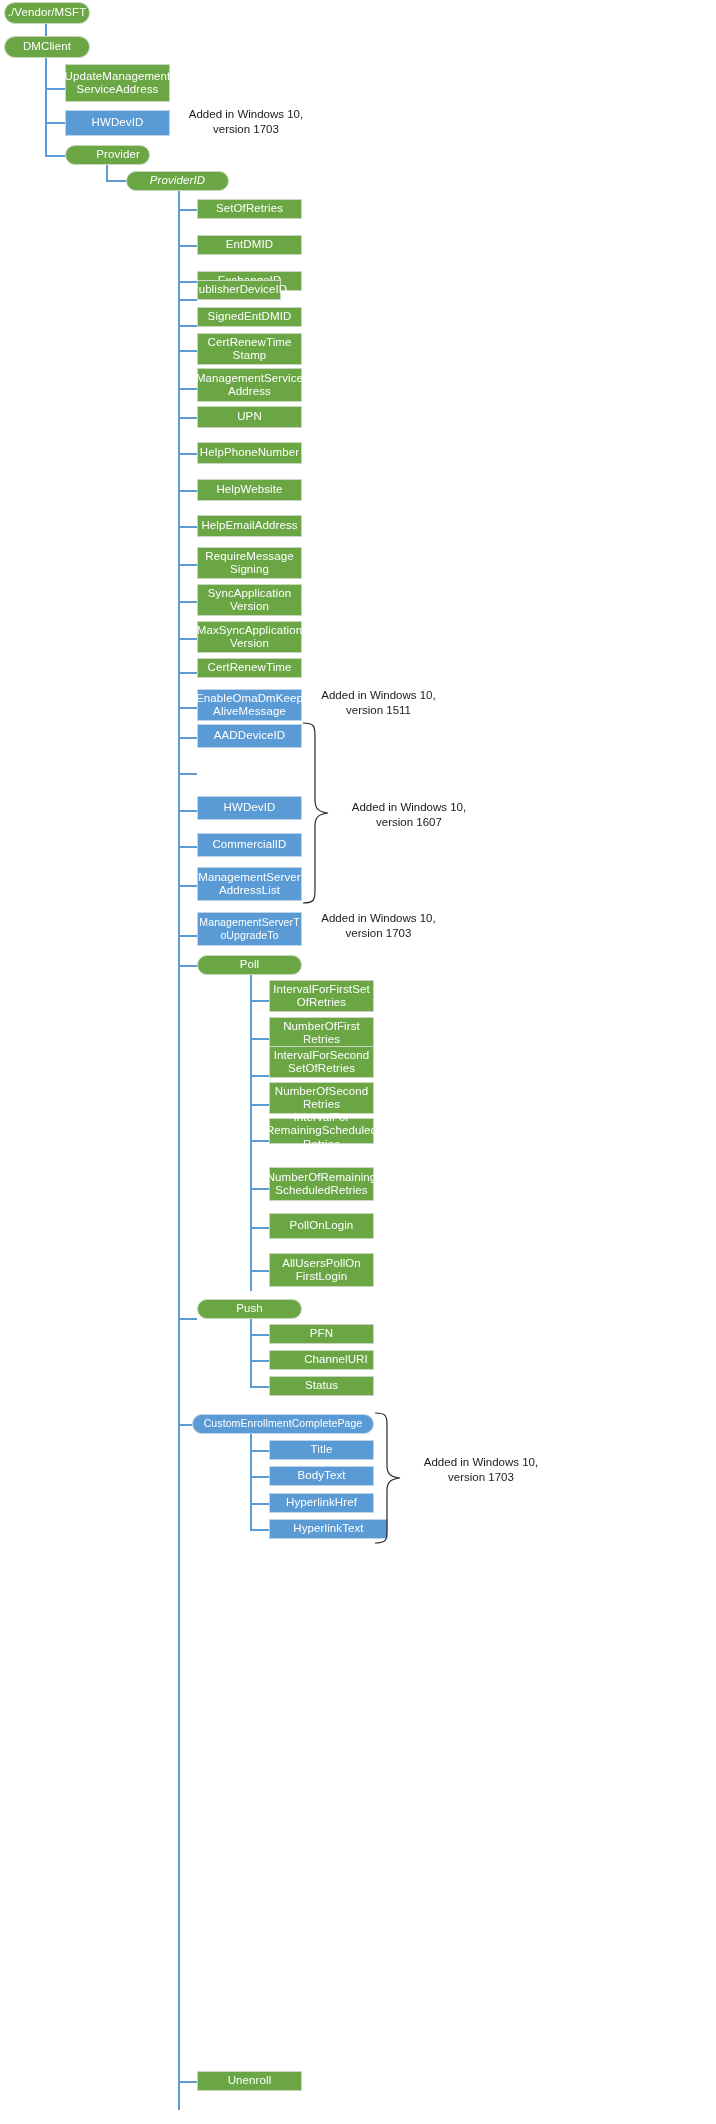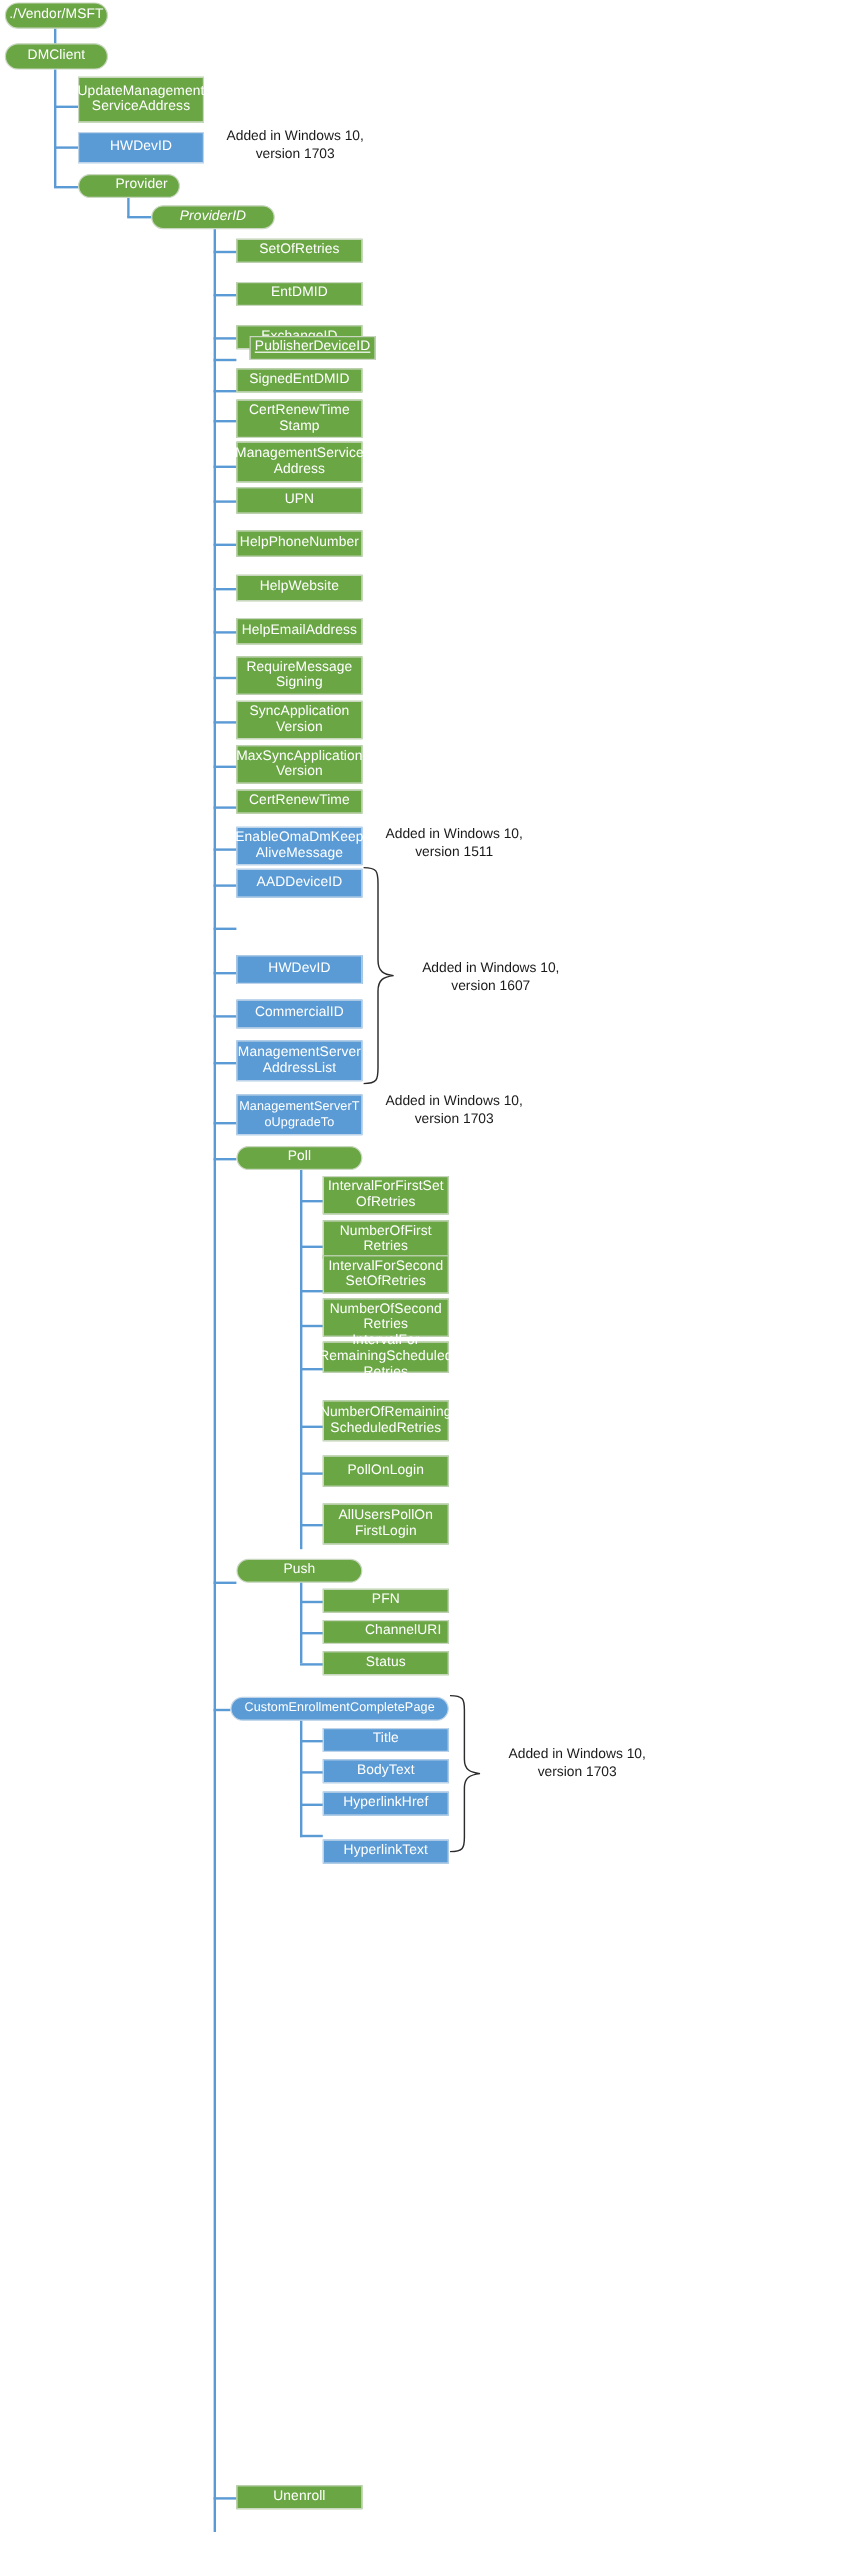--- a/index.html
+++ b/index.html
@@ -93,21 +93,21 @@
   <div class="conn hline" style="left:178px; top:209px; width:19px;"></div>
   <div class="node green" style="left:197px; top:199px; width:105px; height:20px;">SetOfRetries</div>
 
   <div class="conn hline" style="left:178px; top:245px; width:19px;"></div>
   <div class="node green" style="left:197px; top:235px; width:105px; height:20px;">EntDMID</div>
 
   <div class="conn hline" style="left:178px; top:281px; width:19px;"></div>
   <div class="node green" style="left:197px; top:271px; width:105px; height:20px;">ExchangeID</div>
 
   <div class="conn hline" style="left:178px; top:299px; width:19px;"></div>
-  <div class="node green" style="left:208px; top:280px; width:105px; height:20px;text-decoration:underline;">PublisherDeviceID</div>
+  <div class="node green" style="left:197px; top:280px; width:84px; height:20px;">PublisherDeviceID</div>
 
   <div class="conn hline" style="left:178px; top:325px; width:19px;"></div>
   <div class="node green" style="left:197px; top:307px; width:105px; height:20px;">SignedEntDMID</div>
 
   <div class="conn hline" style="left:178px; top:350px; width:19px;"></div>
   <div class="node green" style="left:197px; top:333px; width:105px; height:32px;">CertRenewTime
 Stamp</div>
 
   <div class="conn hline" style="left:178px; top:388px; width:19px;"></div>
   <div class="node green" style="left:197px; top:368px; width:105px; height:34px;">ManagementService
@@ -235,21 +235,21 @@
   <div class="conn hline" style="left:250px; top:1450px; width:19px;"></div>
   <div class="node blue" style="left:269px; top:1440px; width:105px; height:20px;">Title</div>
 
   <div class="conn hline" style="left:250px; top:1476px; width:19px;"></div>
   <div class="node blue" style="left:269px; top:1466px; width:105px; height:20px;">BodyText</div>
 
   <div class="conn hline" style="left:250px; top:1503px; width:19px;"></div>
   <div class="node blue" style="left:269px; top:1493px; width:105px; height:20px;">HyperlinkHref</div>
 
   <div class="conn hline" style="left:250px; top:1529px; width:19px;"></div>
-  <div class="node blue" style="left:269px; top:1519px; width:105px; height:20px;margin-top:14px;">HyperlinkText</div>
+  <div class="node blue" style="left:269px; top:1519px; width:119px; height:20px;">HyperlinkText</div>
 
   <div class="brace" style="left:374px; top:1412px; width:28px; height:132px;">
     <svg width="28" height="132" viewBox="0 0 28 132">
       <path d="M1 1 C 12 1, 13 4, 13 13 L 13 54 C 13 63, 18 65, 26 66 C 18 67, 13 69, 13 78 L 13 119 C 13 128, 12 131, 1 131" fill="none" stroke="#2b2b2b" stroke-width="1.2"></path>
     </svg>
   </div>
   <div class="note" style="left:406px; top:1455px; width:150px;">Added in Windows 10,
 version 1703</div>
 
   <div class="conn hline" style="left:178px; top:2081px; width:19px;"></div>

